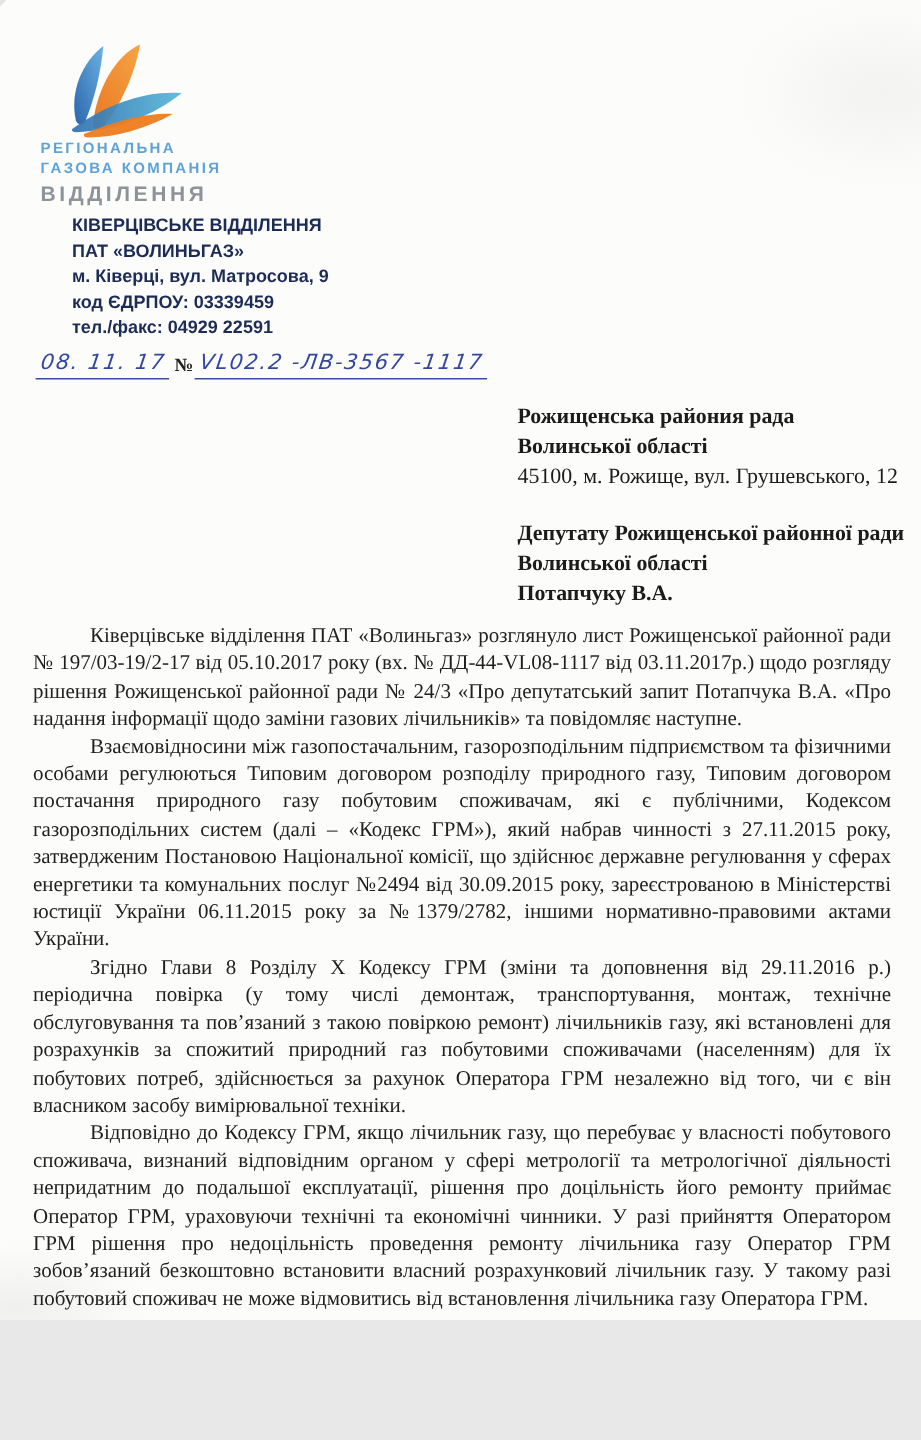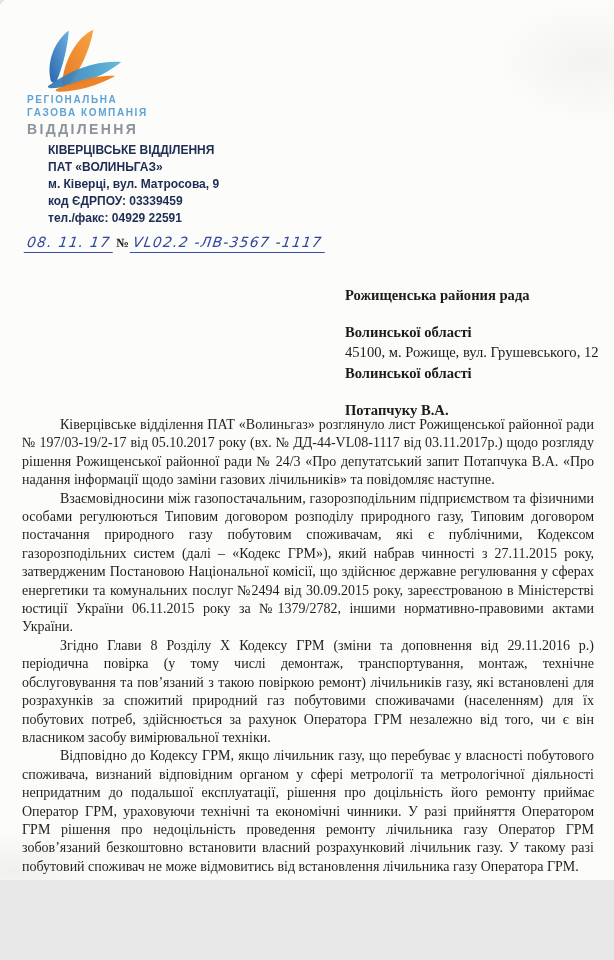--- a/index.html
+++ b/index.html
@@ -48,21 +48,21 @@
     display:inline-block;
     font-family:"Liberation Serif",serif;
     font-weight:bold;color:#222;font-size:12.5px;
     margin:0 2px;vertical-align:bottom;padding-bottom:2px;
   }
 
   
   .recipient{position:absolute;left:345px;width:260px;
              font-family:"Liberation Serif",serif;color:#1b1b1b;
              font-size:14.6px;line-height:20px;}
-  .recipient .b{font-weight:bold;margin-top:17px;}
+  .recipient .b{font-weight:bold;}
   .rec-council{top:268px;}
   .rec-deputy{top:346px;}
 
   
   .body-text{position:absolute;left:22px;top:416px;width:572px;
              font-family:"Liberation Serif",serif;color:#1f1f1f;
              font-size:14px;line-height:18.4px;text-align:justify;}
   .body-text p{margin:0;text-indent:38px;}
 
   
@@ -117,20 +117,21 @@
     <span class="hw hw-seg date">08. 11. 17</span><span class="no-sign">№</span><span class="hw hw-seg num">VL02.2 -ЛВ-3567 -1117</span>
   </div>
 
   <div class="recipient rec-council">
     <div class="b">Рожищенська райония рада</div>
     <div class="b">Волинської області</div>
     <div>45100, м. Рожище, вул. Грушевського, 12</div>
   </div>
 
   <div class="recipient rec-deputy">
+    <div class="b">Депутату Рожищенської районної ради</div>
     <div class="b">Волинської області</div>
     <div class="b">Потапчуку В.А.</div>
   </div>
 
   <main class="body-text">
     <p>Ківерцівське відділення ПАТ «Волиньгаз» розглянуло лист Рожищенської районної ради № 197/03-19/2-17 від 05.10.2017 року (вх. № ДД-44-VL08-1117 від 03.11.2017р.) щодо розгляду рішення Рожищенської районної ради № 24/3 «Про депутатський запит Потапчука В.А. «Про надання інформації щодо заміни газових лічильників» та повідомляє наступне.</p>
     <p>Взаємовідносини між газопостачальним, газорозподільним підприємством та фізичними особами регулюються Типовим договором розподілу природного газу, Типовим договором постачання природного газу побутовим споживачам, які є публічними, Кодексом газорозподільних систем (далі – «Кодекс ГРМ»), який набрав чинності з 27.11.2015 року, затвердженим Постановою Національної комісії, що здійснює державне регулювання у сферах енергетики та комунальних послуг №2494 від 30.09.2015 року, зареєстрованою в Міністерстві юстиції України 06.11.2015 року за №1379/2782, іншими нормативно-правовими актами України.</p>
     <p>Згідно Глави 8 Розділу X Кодексу ГРМ (зміни та доповнення від 29.11.2016 р.) періодична повірка (у тому числі демонтаж, транспортування, монтаж, технічне обслуговування та пов’язаний з такою повіркою ремонт) лічильників газу, які встановлені для розрахунків за спожитий природний газ побутовими споживачами (населенням) для їх побутових потреб, здійснюється за рахунок Оператора ГРМ незалежно від того, чи є він власником засобу вимірювальної техніки.</p>
     <p>Відповідно до Кодексу ГРМ, якщо лічильник газу, що перебуває у власності побутового споживача, визнаний відповідним органом у сфері метрології та метрологічної діяльності непридатним до подальшої експлуатації, рішення про доцільність його ремонту приймає Оператор ГРМ, ураховуючи технічні та економічні чинники. У разі прийняття Оператором ГРМ рішення про недоцільність проведення ремонту лічильника газу Оператор ГРМ зобов’язаний безкоштовно встановити власний розрахунковий лічильник газу. У такому разі побутовий споживач не може відмовитись від встановлення лічильника газу Оператора ГРМ.</p>
   </main>

